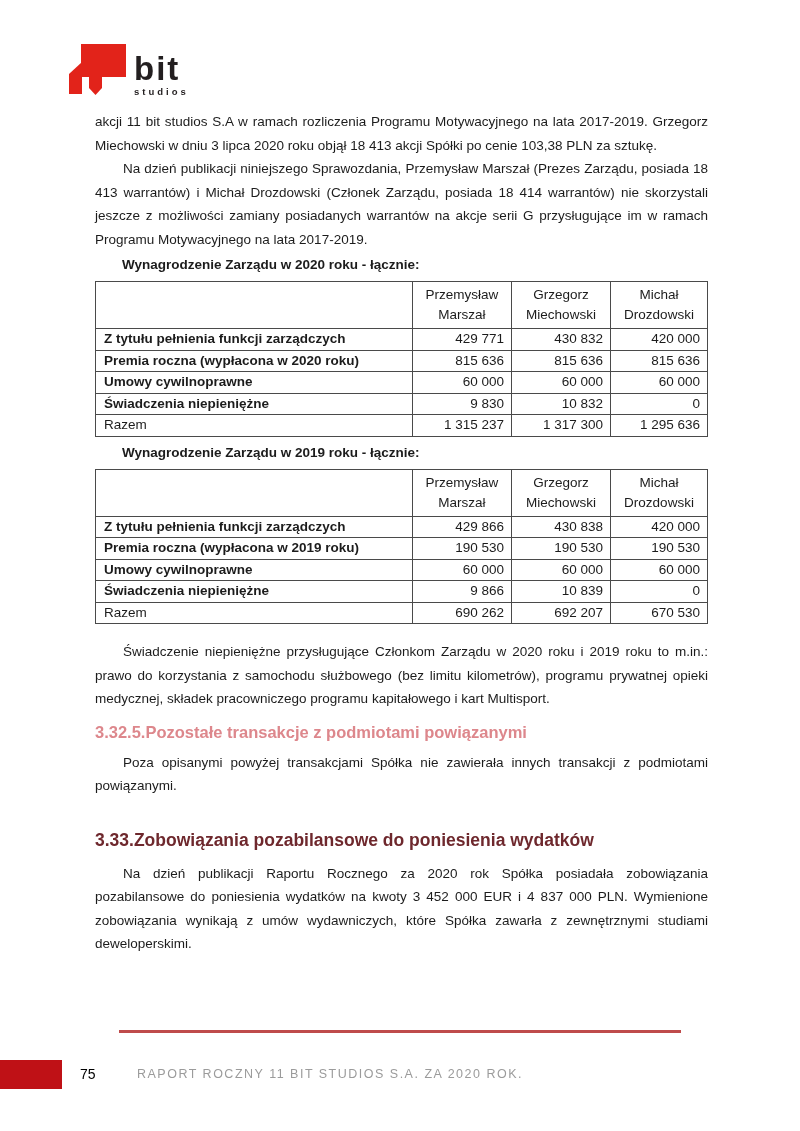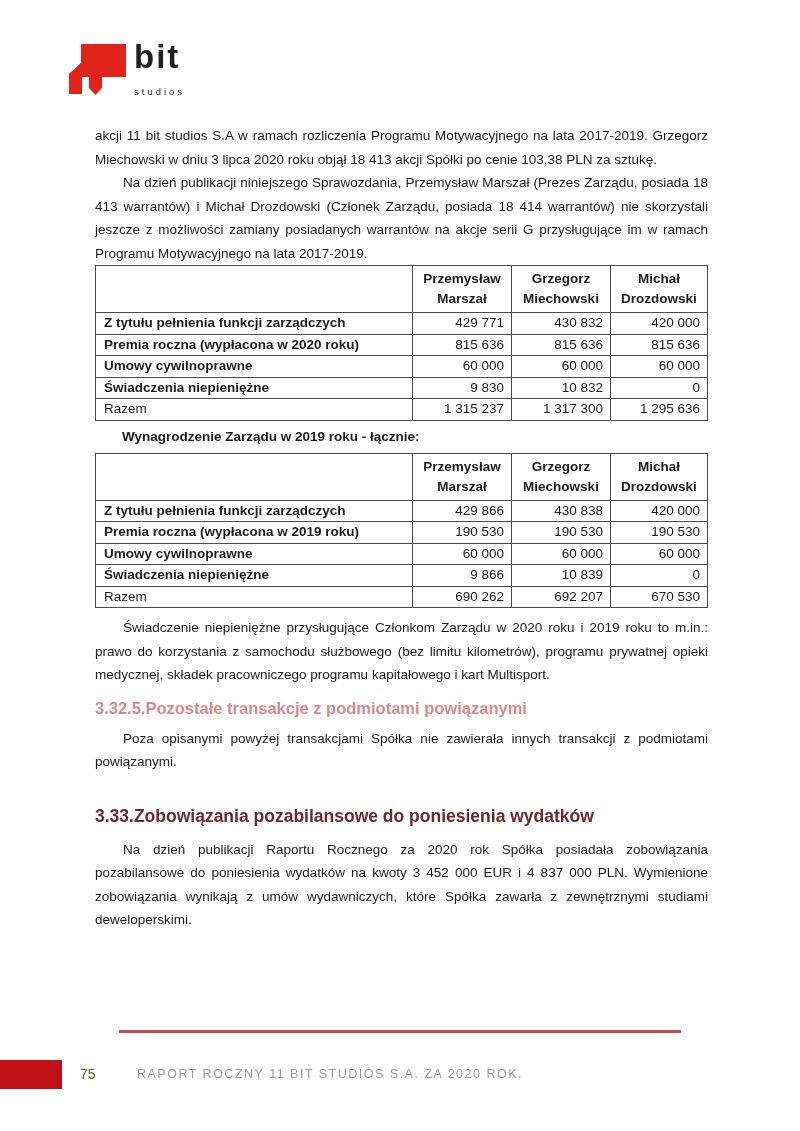--- a/index.html
+++ b/index.html
@@ -4,47 +4,47 @@
 <style>
   html,body { margin:0; padding:0; background:#ffffff; }
   .page {
     position:relative; width:800px; height:1131px; background:#ffffff;
     font-family:"Liberation Sans", sans-serif; color:#1c1c1c; overflow:hidden;
   }
 
   
   .logo { position:absolute; left:68px; top:44px; display:flex; align-items:flex-end; }
   .logo-mark { width:58px; height:53px; display:block; }
-  .logo-text { margin-left:8px; display:flex; flex-direction:column; justify-content:center;gap:12px; }
+  .logo-text { margin-left:8px; display:flex; flex-direction:column; justify-content:center; }
   .logo-word { font-size:33px; font-weight:bold; line-height:0.8; color:#231f20; letter-spacing:2px; }
-  .logo-sub  { font-size:9.5px; font-weight:normal; letter-spacing:3px; color:#231f20; margin-top:4px; }
+  .logo-sub  { font-size:9.5px; font-weight:bold; letter-spacing:3px; color:#231f20; margin-top:4px; }
 
   
-  .content { position:absolute; left:95px; top:124px; width:613px; }
+  .content { position:absolute; left:95px; top:110px; width:613px; }
   p.body { font-size:13.5px; line-height:23.5px; text-align:justify; margin:0; }
   p.indent { text-indent:28px; }
-  p.after-table { margin-top:8px; }
+  p.after-table { margin-top:16px; }
 
   .caption { font-weight:bold; font-size:13.5px; line-height:19px; margin:4px 0 7px 27px; }
 
   table { width:100%; border-collapse:collapse; font-size:13.5px; table-layout:fixed; }
   th, td { border:1px solid #4a4a4a; overflow:hidden; }
-  th { font-weight:bold; text-align:center; line-height:20px; padding:3px 4px; }
+  th { font-weight:normal; text-align:center; line-height:20px; padding:3px 4px; }
   td.label-cell { text-align:left;  padding:2px 8px; line-height:16.5px;font-weight:bold; }
   td.num-cell   { text-align:right; padding:2px 7px; line-height:16.5px; }
   tr.total-row td { font-weight:normal; }
   .tbl { margin-bottom:0; }
 
   h3.salmon { color:var(--heading-salmon,#dd878c); font-size:16.5px; line-height:22px; margin:10px 0 8px 0; font-weight:bold; }
   h2.maroon { color:var(--heading-maroon,#6e282d); font-size:17.5px; line-height:23px; margin:31px 0 10px 0; font-weight:bold; }
 
   
   .footer-line  { position:absolute; left:119px; top:1030px; width:562px; height:3px; background:var(--footer-line-red,#bf4b4b); }
   .footer-block { position:absolute; left:0; top:1060px; width:62px; height:29px; background:var(--footer-block-red,#bf1116); }
-  .page-num     { position:absolute; left:80px; top:1066px; font-size:14px; color:#4d7c0f; }
+  .page-num     { position:absolute; left:80px; top:1066px; font-size:14px; color:#000000; }
   .footer-title { position:absolute; left:0; top:1067px; width:660px; text-align:center;
                   font-size:12.5px; letter-spacing:1.5px; color:#9b9b9b; }
 </style>
 </head>
 <body>
 
 <div class="page">
 
   <div class="logo">
     <svg class="logo-mark" viewBox="0 0 58 53" aria-hidden="true">
@@ -56,20 +56,21 @@
       <div class="logo-word">bit</div>
       <div class="logo-sub">studios</div>
     </div>
   </div>
 
   <div class="content">
 
     <p class="body">akcji 11 bit studios S.A w ramach rozliczenia Programu Motywacyjnego na lata 2017-2019. Grzegorz Miechowski w dniu 3 lipca 2020 roku objął 18 413 akcji Spółki po cenie 103,38 PLN za sztukę.</p>
     <p class="body indent">Na dzień publikacji niniejszego Sprawozdania, Przemysław Marszał (Prezes Zarządu, posiada 18 413 warrantów) i Michał Drozdowski (Członek Zarządu, posiada 18 414 warrantów) nie skorzystali jeszcze z możliwości zamiany posiadanych warrantów na akcje serii G przysługujące im w ramach Programu Motywacyjnego na lata 2017-2019.</p>
 
+    <div class="caption">Wynagrodzenie Zarządu w 2020 roku - łącznie:</div>
     <table class="tbl">
       <colgroup>
           <col style="width:317px">
           <col style="width:99px">
           <col style="width:99px">
           <col>
         </colgroup>
       <thead>
         <tr>
           <th></th>

